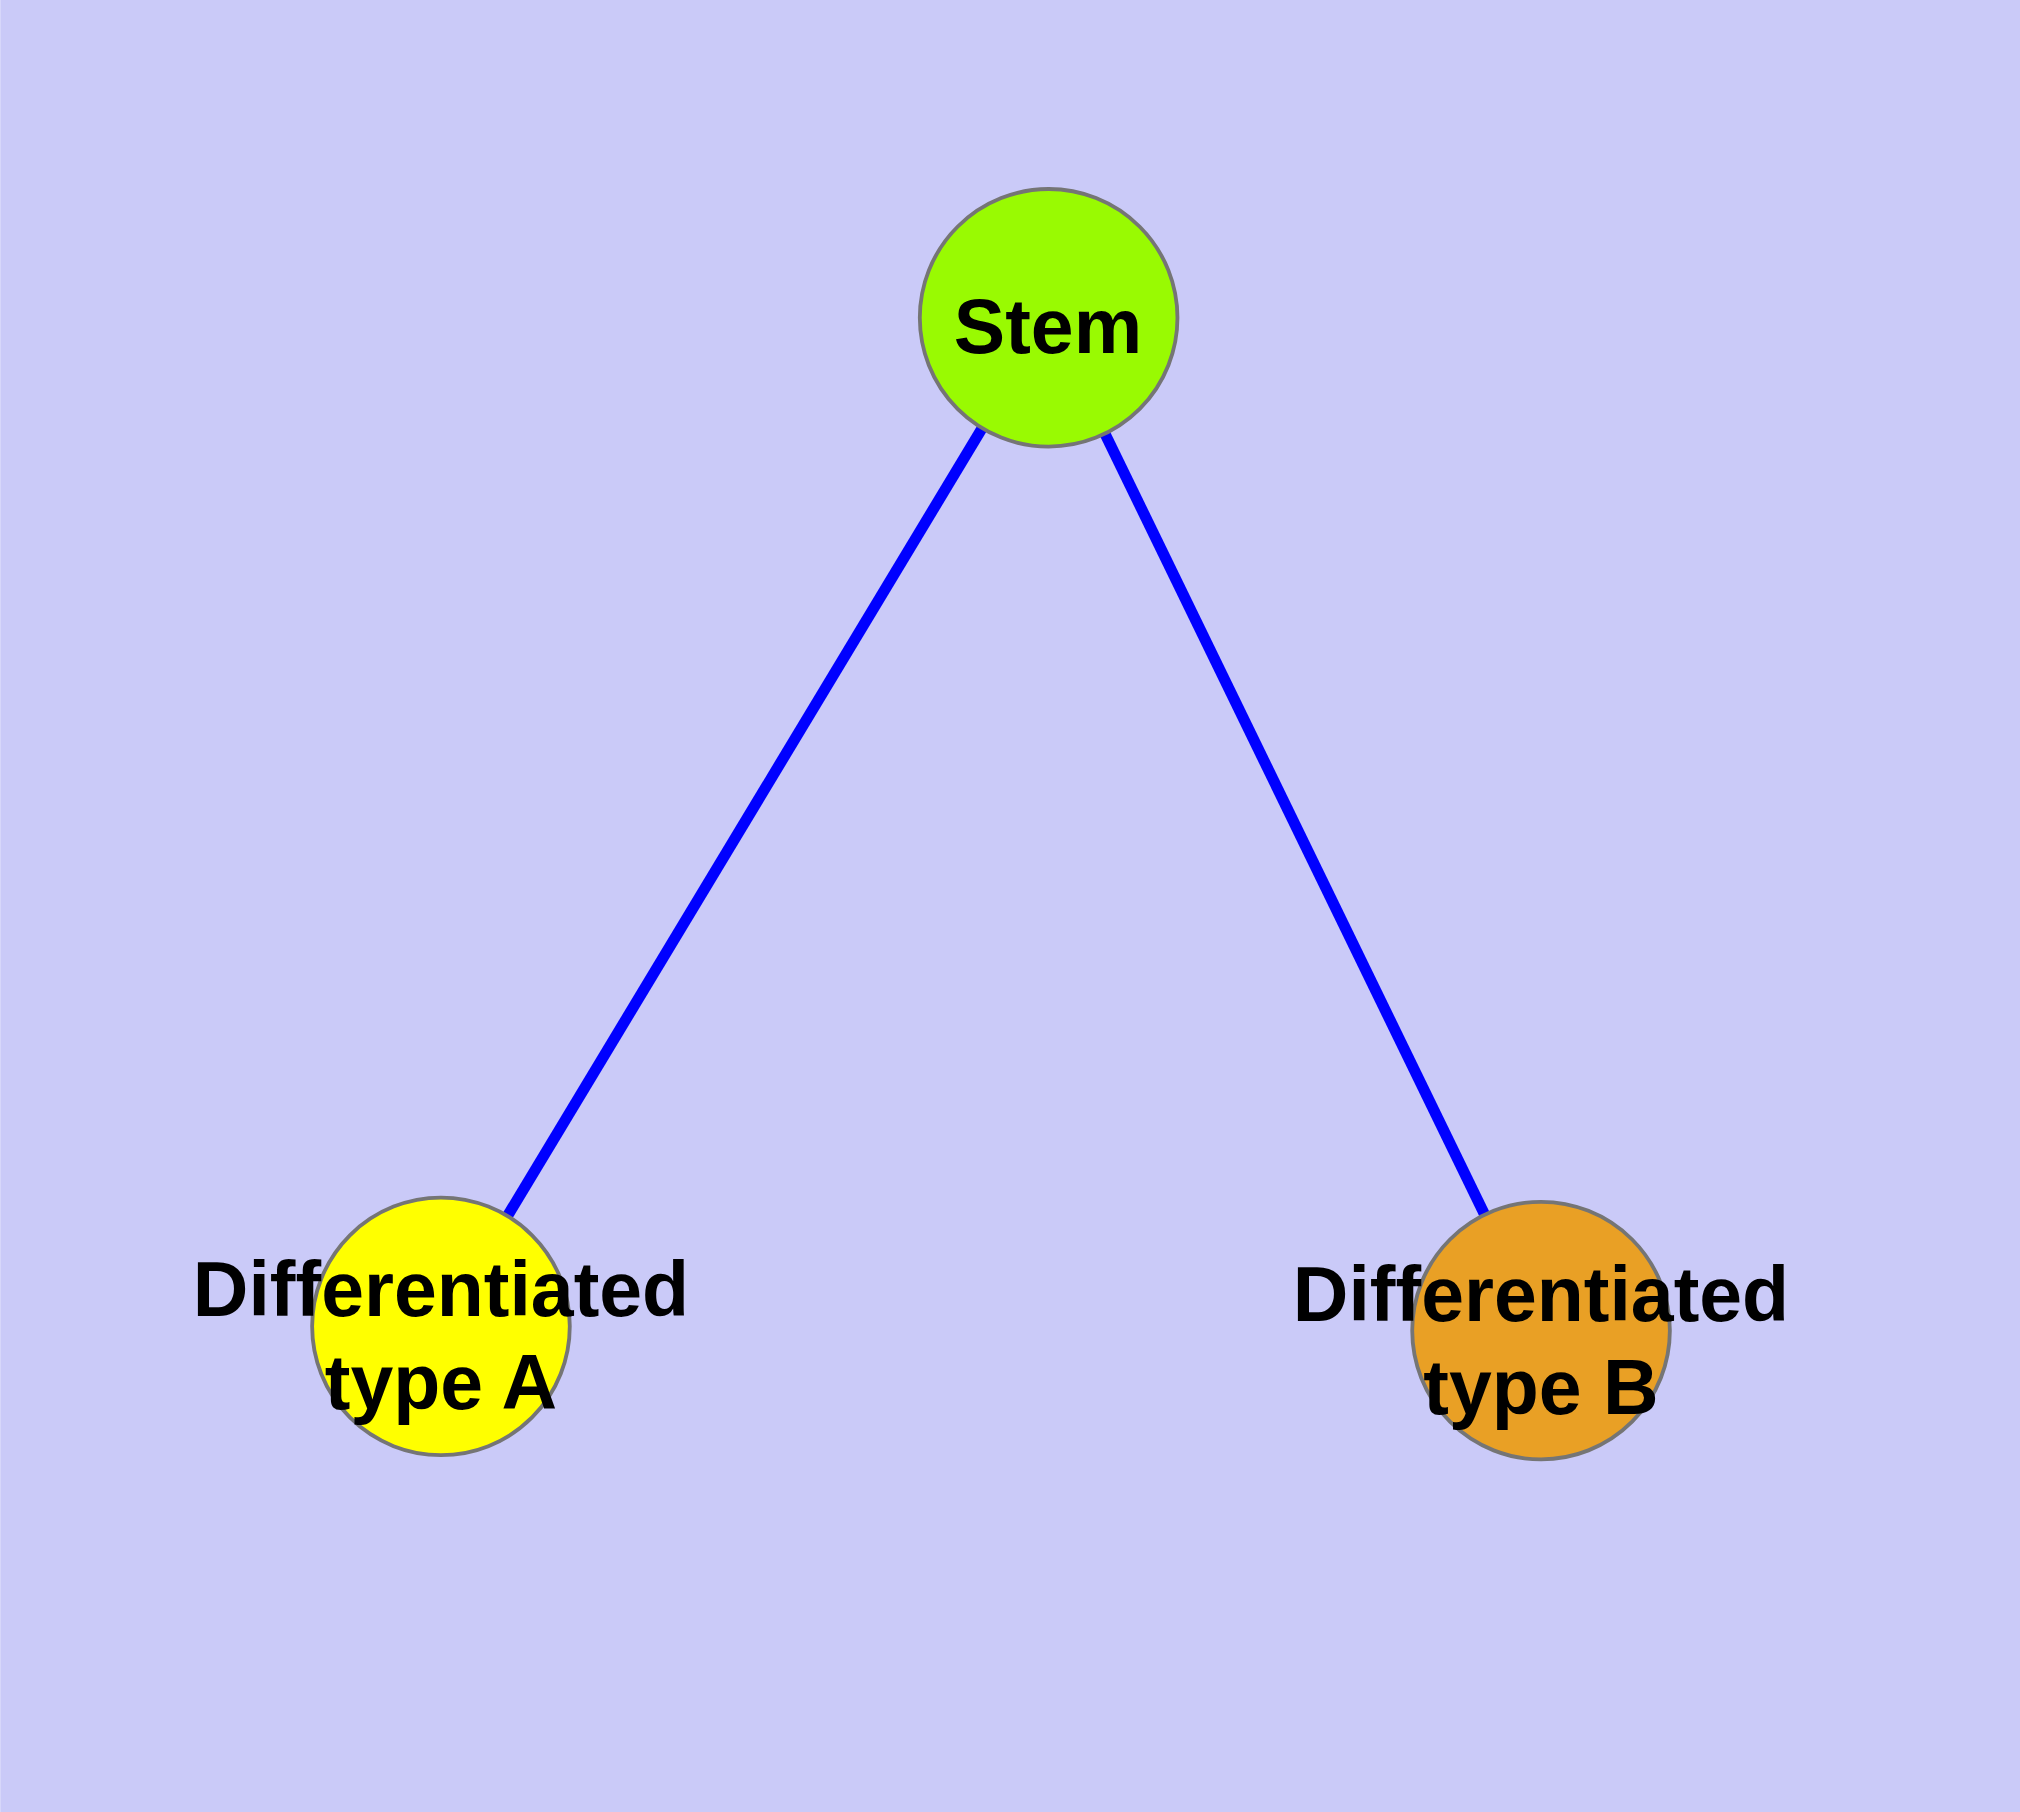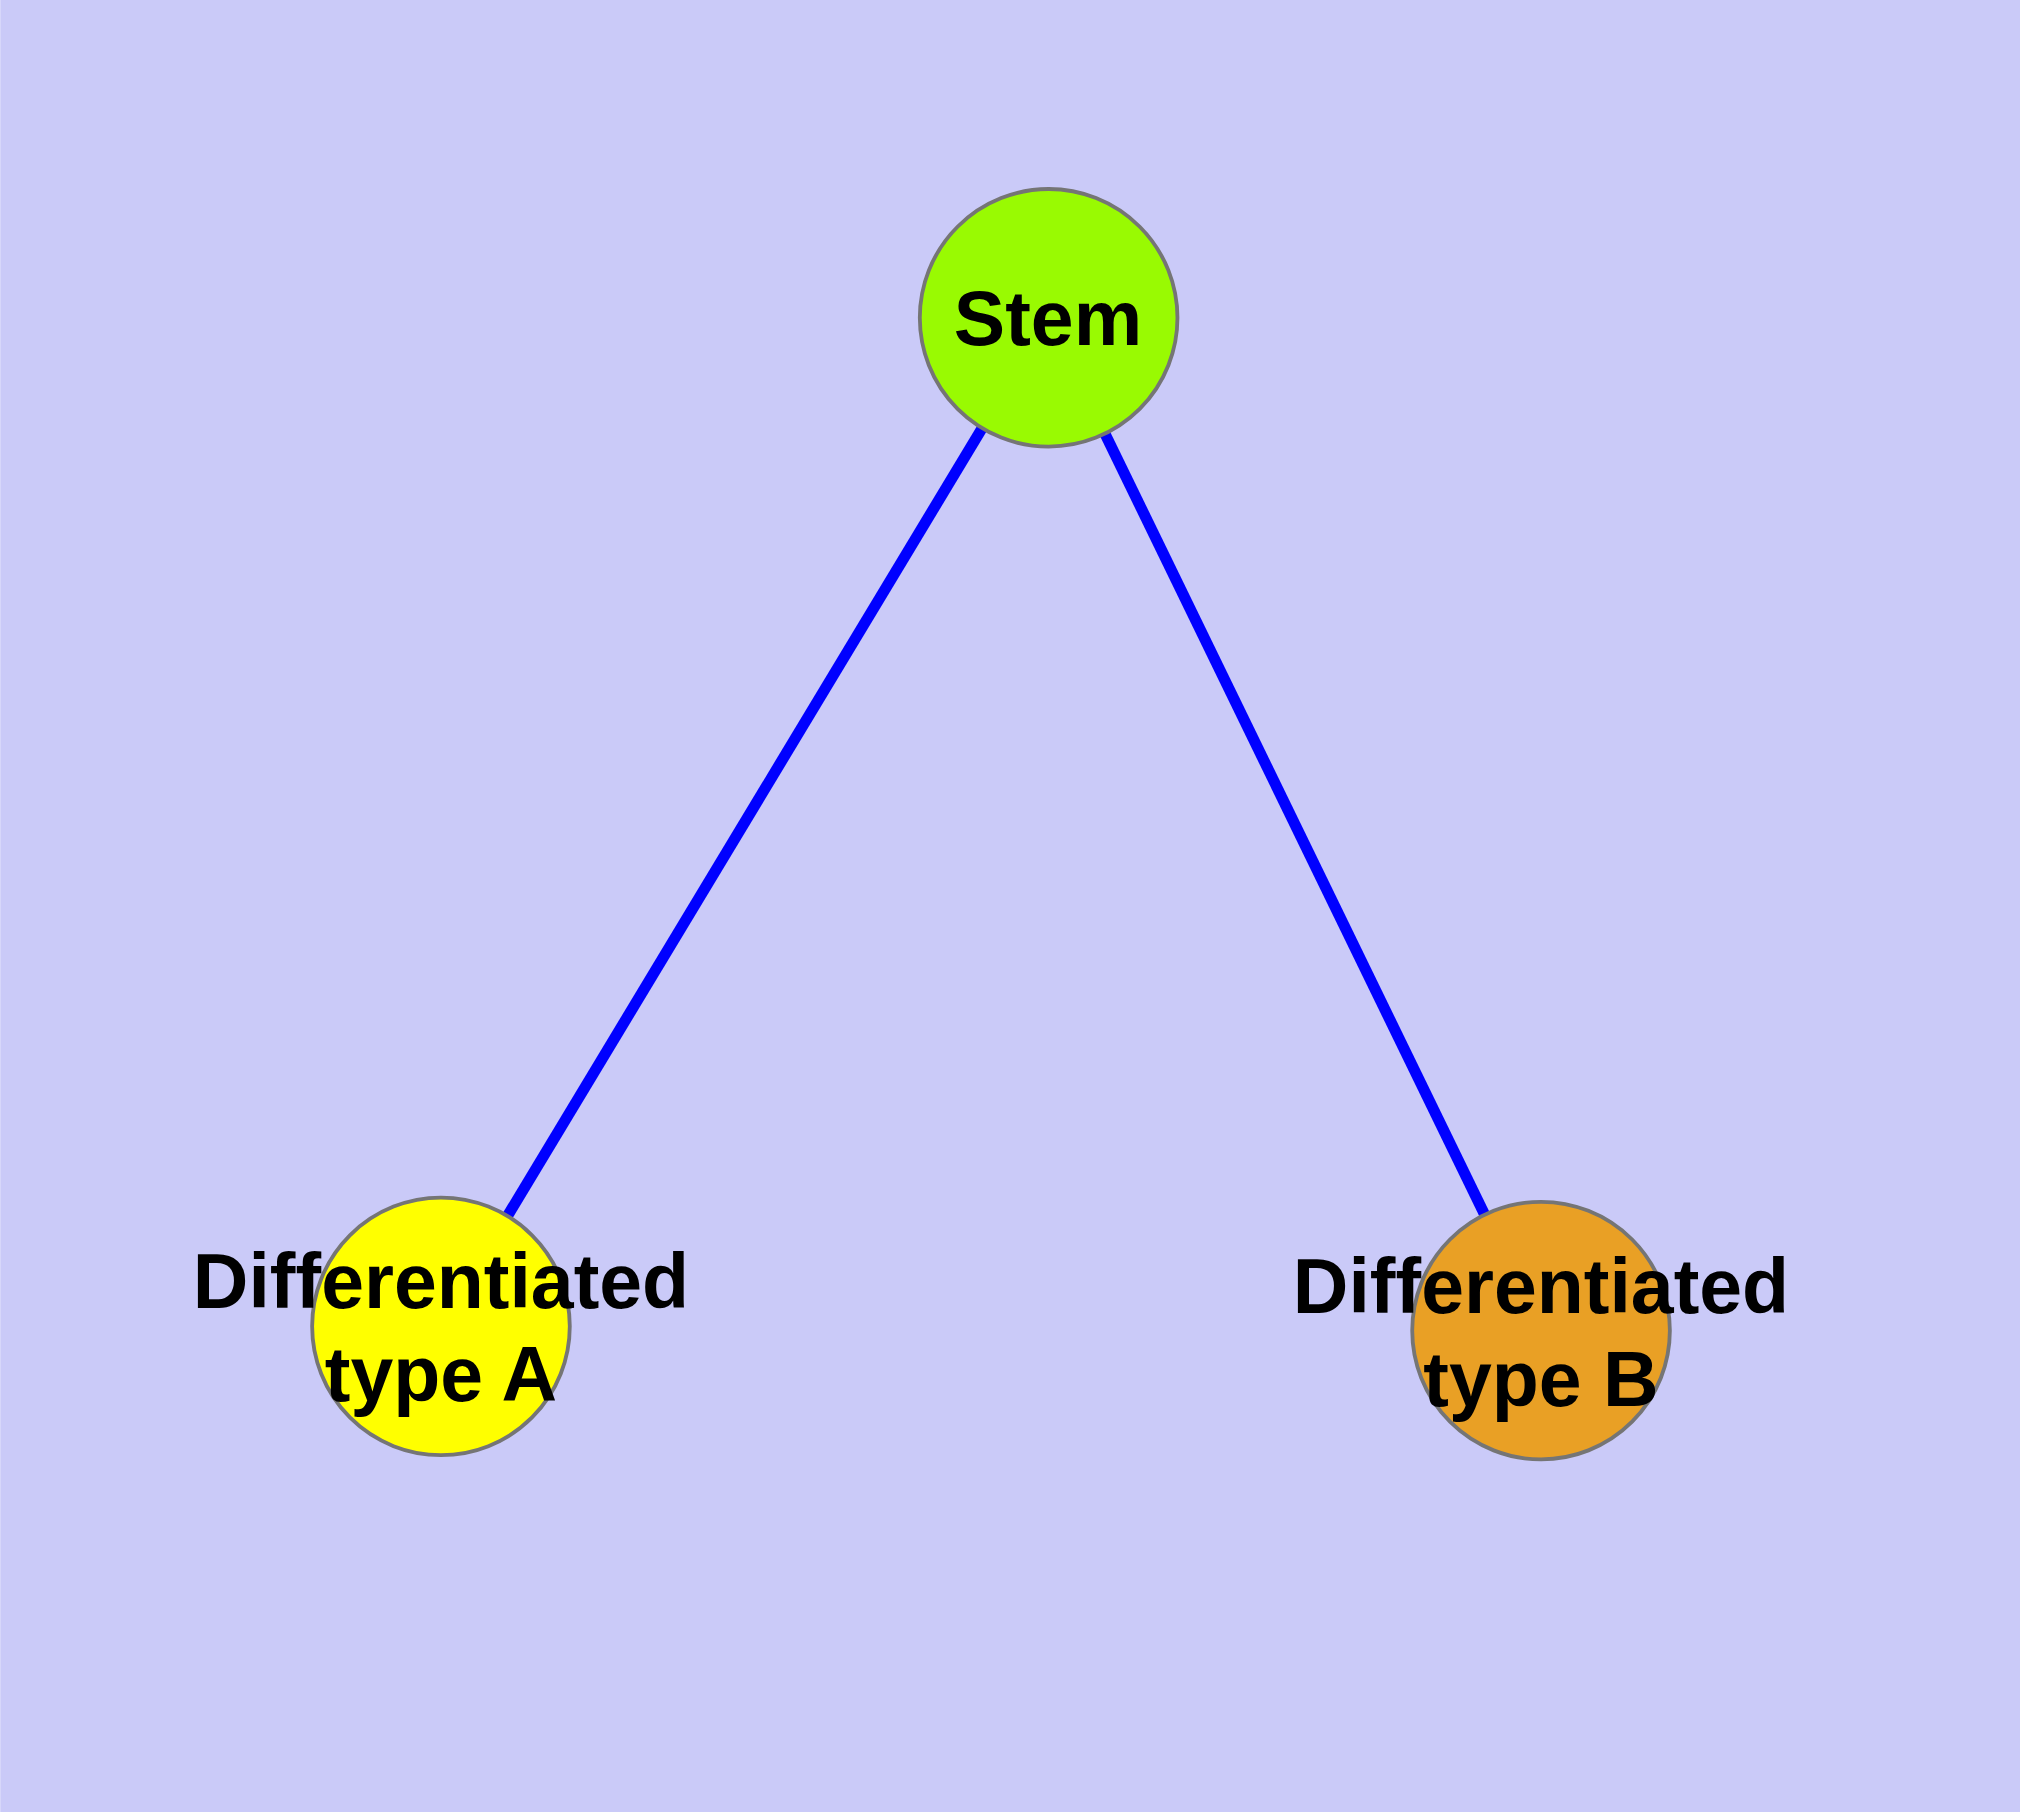--- a/index.html
+++ b/index.html
@@ -26,20 +26,21 @@
   .node-label {
     position: absolute;
     transform: translate(-50%, -50%);
     white-space: pre-line;
     text-align: center;
     font-weight: bold;
     font-size: 77px;
     line-height: 93px;
     color: #000000;
     pointer-events: none;
+    margin-top: 8px;
   }
 </style>
 </head>
 <body>
 
 <div class="canvas">
   <svg width="2021" height="1812" viewBox="0 0 2384 2138">
 
     <rect x="0" y="0" width="2384" height="2138" fill="#cacaf8"></rect>
 

